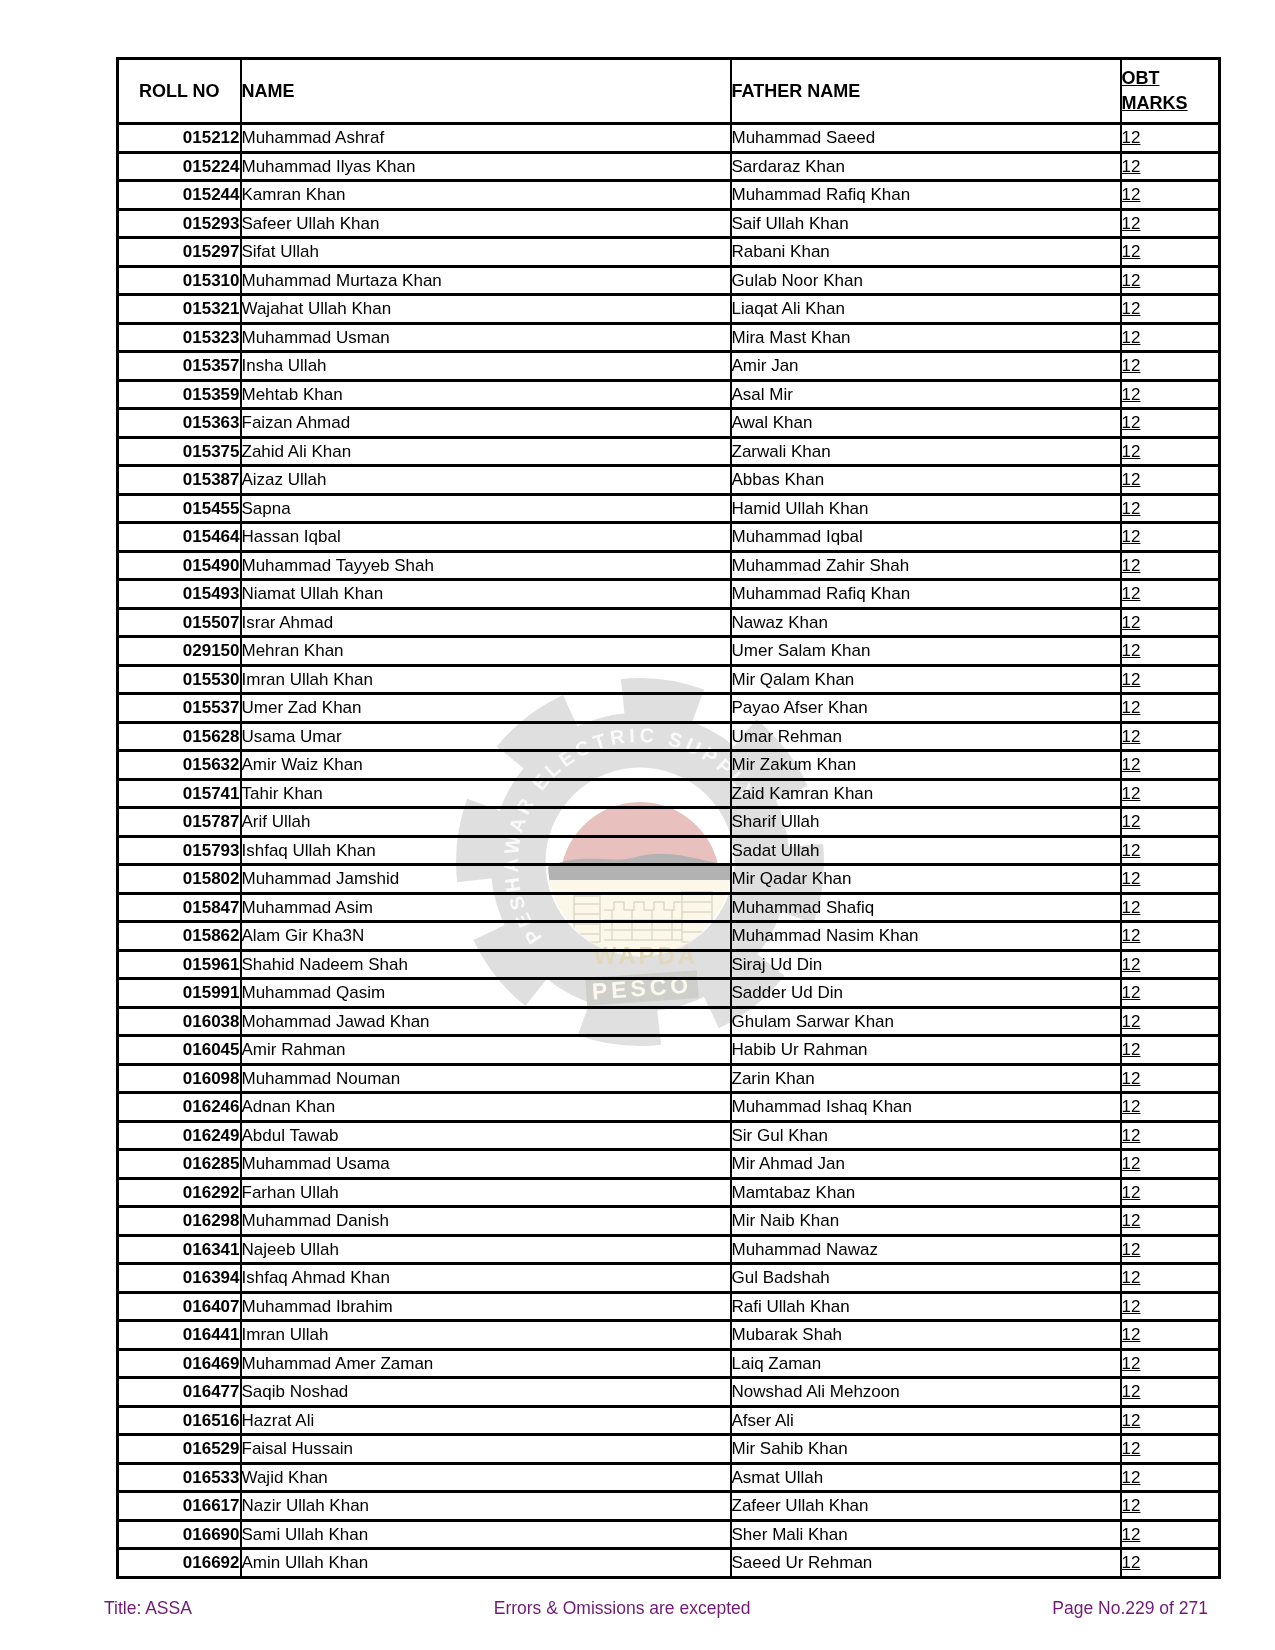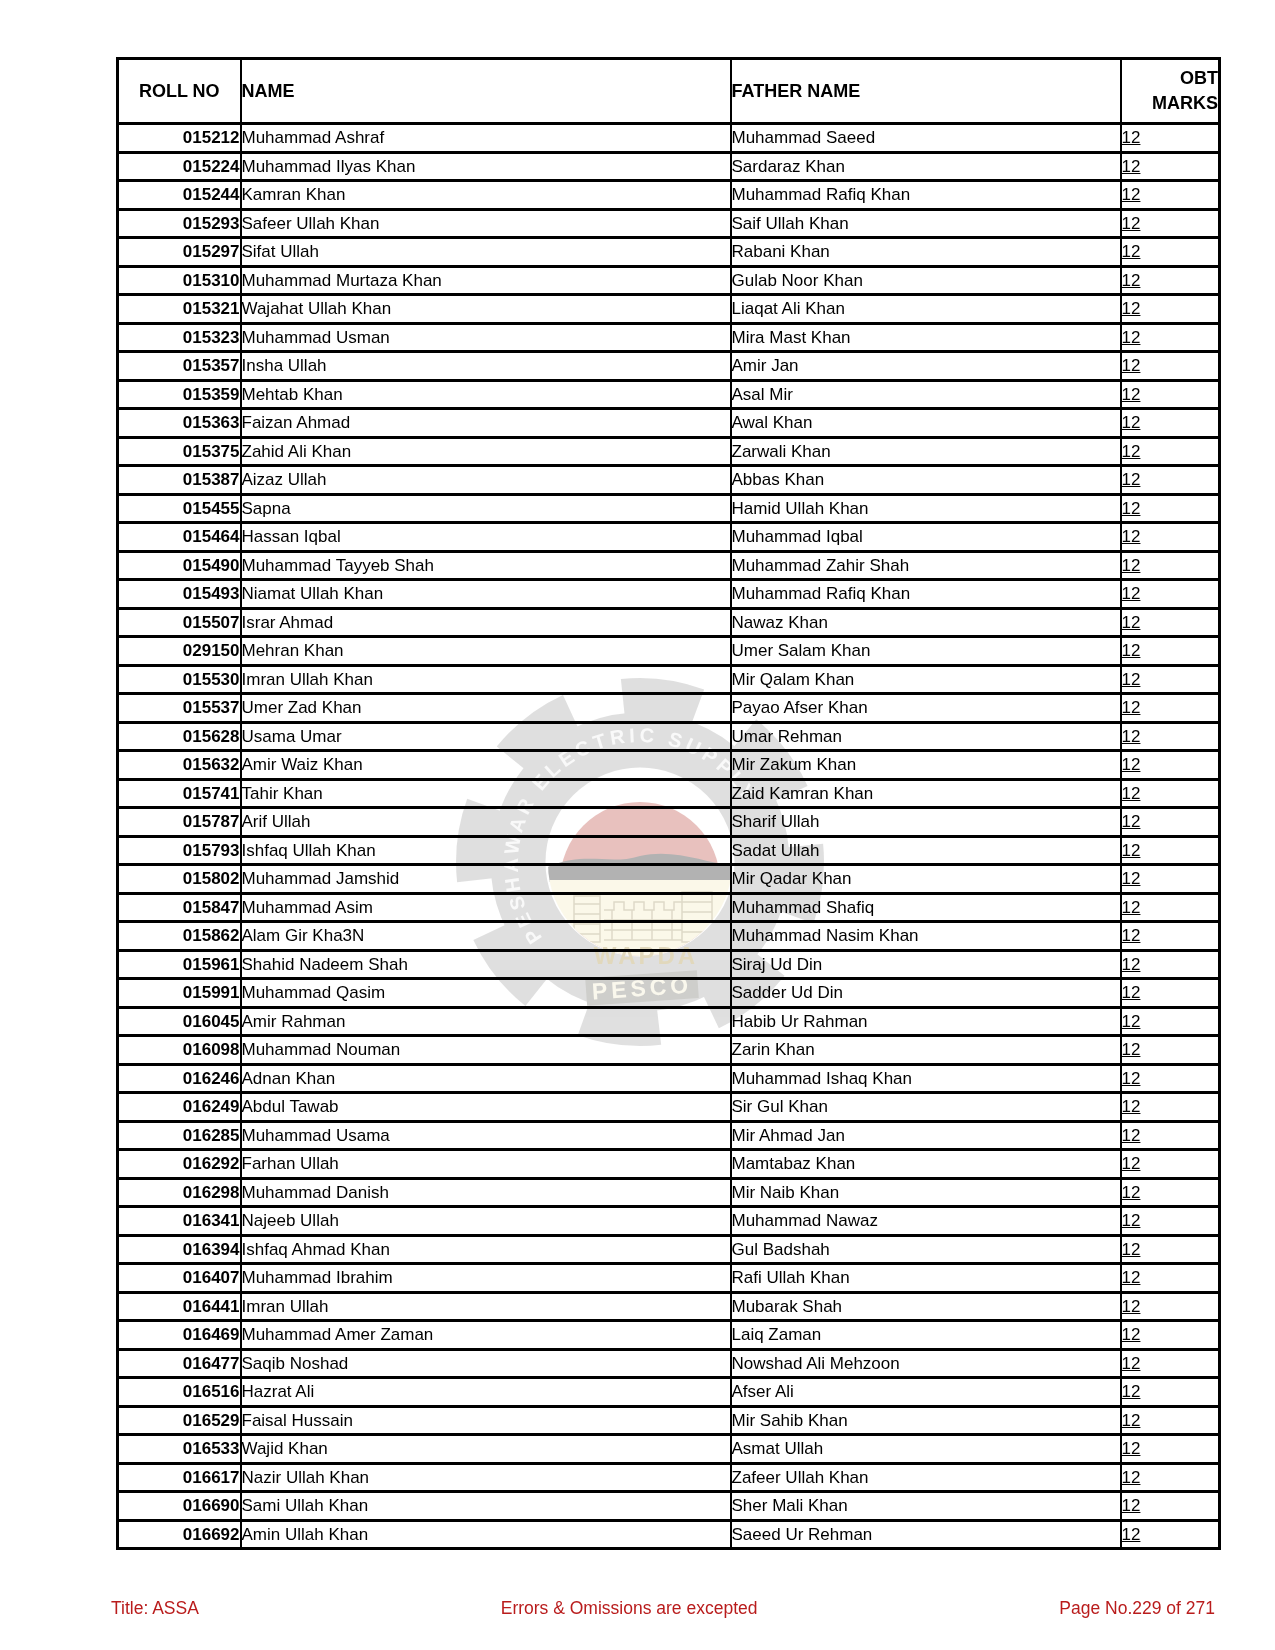--- a/index.html
+++ b/index.html
@@ -47,39 +47,39 @@
   col.w-marks  { width: 99px; }
 
   table.results th {
     height: 62px;
     font-size: 18px;
     font-weight: bold;
     vertical-align: middle;
   }
   th.c-roll { text-align: center; }
   th.c-name, th.c-father { text-align: left; padding-left: 6px; }
-  th.c-marks { text-align: right; line-height: 25px; }
+  th.c-marks { text-align: left; line-height: 25px; text-decoration: underline; }
 
   table.results td {
     height: 25.5px;
     font-size: 17px;
     line-height: 25px;
     vertical-align: middle;
   }
   td.c-roll   { text-align: right; font-weight: bold; }
   td.c-name, td.c-father { text-align: left; padding-left: 6px; }
   td.c-marks  { text-align: left; text-decoration: underline; }
 
   
   .footer {
     position: absolute;
-    left: 111px; top: 1598px; width: 1104px;
+    left: 104px; top: 1598px; width: 1104px;
     display: flex; justify-content: space-between; align-items: flex-end;
     font-size: 17.5px;
-    color: #b91c1c;
+    color: #701a75;
     z-index: 1;
   }
 </style>
 </head>
 <body>
 
 <div class="page">
 
   <svg class="watermark" viewBox="0 0 410 410" aria-hidden="true">
     <defs>
@@ -321,20 +321,26 @@
           <td class="c-father">Siraj Ud Din</td>
           <td class="c-marks">12</td>
         </tr>
         <tr>
           <td class="c-roll">015991</td>
           <td class="c-name">Muhammad Qasim</td>
           <td class="c-father">Sadder Ud Din</td>
           <td class="c-marks">12</td>
         </tr>
         <tr>
+          <td class="c-roll">016038</td>
+          <td class="c-name">Mohammad Jawad Khan</td>
+          <td class="c-father">Ghulam Sarwar Khan</td>
+          <td class="c-marks">12</td>
+        </tr>
+        <tr>
           <td class="c-roll">016045</td>
           <td class="c-name">Amir Rahman</td>
           <td class="c-father">Habib Ur Rahman</td>
           <td class="c-marks">12</td>
         </tr>
         <tr>
           <td class="c-roll">016098</td>
           <td class="c-name">Muhammad Nouman</td>
           <td class="c-father">Zarin Khan</td>
           <td class="c-marks">12</td>

